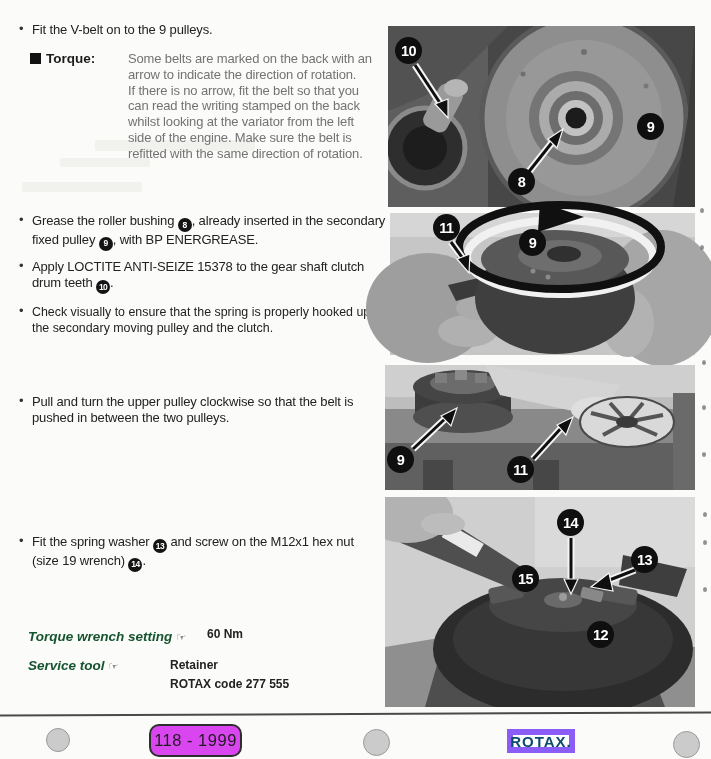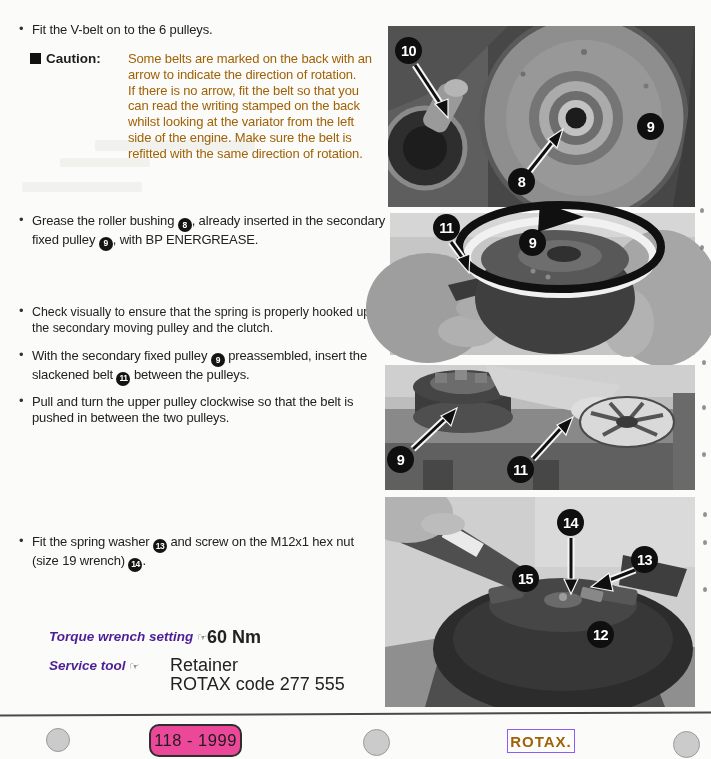--- a/index.html
+++ b/index.html
@@ -27,77 +27,77 @@
     position:absolute;left:30px;top:51px;font-size:13.5px;font-weight:bold;
     white-space:nowrap;
   }
   .caution-square{
     display:inline-block;width:11px;height:11px;background:#111;
     margin-right:5px;vertical-align:-1px;
   }
   .caution-body{
     position:absolute;left:128px;top:51px;width:262px;
     font-size:13px;line-height:15.8px;letter-spacing:-0.15px;
-    white-space:pre-line;color:#a16207;
+    white-space:pre-line;color:#737373;
   }
   .spec-row{position:absolute;left:28px;white-space:nowrap;}
-  .spec-label{font-size:13.5px;font-weight:bold;font-style:italic;color:#4c1d95;margin-left:21px;}
+  .spec-label{font-size:13.5px;font-weight:bold;font-style:italic;color:#14532d;}
   .hand-glyph{font-family:"DejaVu Sans",sans-serif;font-size:11px;font-style:normal;margin-left:4px;color:#333;}
-  .spec-value{position:absolute;font-size:18px;font-weight:bold;white-space:nowrap;color:#222;}
-  .spec-value.normal{font-weight:normal;white-space:pre-line;line-height:19px;}
+  .spec-value{position:absolute;font-size:12px;font-weight:bold;white-space:nowrap;color:#222;}
+  .spec-value.normal{font-weight:bold;white-space:pre-line;line-height:19px;}
   .ghost{position:absolute;background:#5a5a46;opacity:0.06;border-radius:2px;}
   
   .photo{position:absolute;overflow:hidden;background:#555;}
   .photo svg{position:absolute;left:0;top:0;overflow:visible;}
   .photo.open{overflow:visible;}
   .callout{
     position:absolute;width:27px;height:27px;border-radius:50%;
     background:#0f0f0f;color:#fff;display:flex;align-items:center;justify-content:center;
     font-size:14.5px;font-weight:bold;z-index:5;letter-spacing:-0.5px;
   }
   .edge-dot{position:absolute;width:4px;height:5px;border-radius:50%;background:#6e6e6e;opacity:.75;}
   
   .footer-line{position:absolute;left:0;top:713px;width:711px;height:2.4px;background:#4a4a4a;transform:rotate(-0.25deg);}
   .punch-hole{position:absolute;border-radius:50%;background:#cbcbcb;border:1px solid #9a9a9a;box-sizing:border-box;}
   .page-code-box{
     position:absolute;left:149px;top:724px;width:89px;height:29px;
-    border:2px solid #2e2e2e;border-radius:10px;background:#ec4899;
+    border:2px solid #2e2e2e;border-radius:10px;background:#d946ef;
     display:flex;align-items:center;justify-content:center;
     font-size:16.5px;color:#1d1d1d;letter-spacing:0.5px;
   }
   .brand-box{
     position:absolute;left:507px;top:729px;width:68px;height:24px;
-    border:1px solid #8b5cf6;background:#fdfdfd;box-sizing:border-box;
+    border:6px solid #8b5cf6;background:#fdfdfd;box-sizing:border-box;
     display:flex;align-items:center;justify-content:center;
-    font-size:15px;font-weight:bold;letter-spacing:1px;color:#a16207;
+    font-size:15px;font-weight:bold;letter-spacing:1px;color:#0c4a6e;
   }
 </style>
 </head>
 <body>
 
 <div class="page">
 
   <div class="ghost" style="left:95px;top:140px;width:160px;height:11px;"></div>
   <div class="ghost" style="left:22px;top:182px;width:120px;height:10px;"></div>
   <div class="ghost" style="left:60px;top:158px;width:90px;height:9px;"></div>
 
-  <div class="para" style="top:22px;">Fit the V-belt on to the 6 pulleys.</div>
-
-  <div class="caution-label"><span class="caution-square"></span><span>Caution:</span></div>
+  <div class="para" style="top:22px;">Fit the V-belt on to the 9 pulleys.</div>
+
+  <div class="caution-label"><span class="caution-square"></span><span>Torque:</span></div>
   <div class="caution-body">Some belts are marked on the back with an
 arrow to indicate the direction of rotation.
  If there is no arrow, fit the belt so that you
 can read the writing stamped on the back
 whilst looking at the variator from the left
 side of the engine. Make sure the belt is
 refitted with the same direction of rotation.</div>
 
   <div class="para" style="top:213px;">Grease the roller bushing <span class="nbadge">8</span>, already inserted in the secondary<br>fixed pulley <span class="nbadge">9</span>, with BP ENERGREASE.</div>
+  <div class="para" style="top:259px;">Apply LOCTITE ANTI-SEIZE 15378 to the gear shaft clutch<br>drum teeth <span class="nbadge">10</span>.</div>
   <div class="para small" style="top:304px;">Check visually to ensure that the spring is properly hooked up to<br>the secondary moving pulley and the clutch.</div>
-  <div class="para" style="top:348px;">With the secondary fixed pulley <span class="nbadge">9</span> preassembled, insert the<br>slackened belt <span class="nbadge">11</span> between the pulleys.</div>
   <div class="para" style="top:394px;">Pull and turn the upper pulley clockwise so that the belt is<br>pushed in between the two pulleys.</div>
   <div class="para" style="top:534px;">Fit the spring washer <span class="nbadge">13</span> and screw on the M12x1 hex nut<br>(size 19 wrench) <span class="nbadge">14</span>.</div>
 
   <div class="spec-row" style="top:627px;">
     <span class="spec-label">Torque wrench setting</span><span class="hand-glyph">☞</span>
   </div>
   <div class="spec-value" style="left:207px;top:627px;">60 Nm</div>
 
   <div class="spec-row" style="top:656px;text-align:center;">
     <span class="spec-label">Service tool</span><span class="hand-glyph">☞</span>

